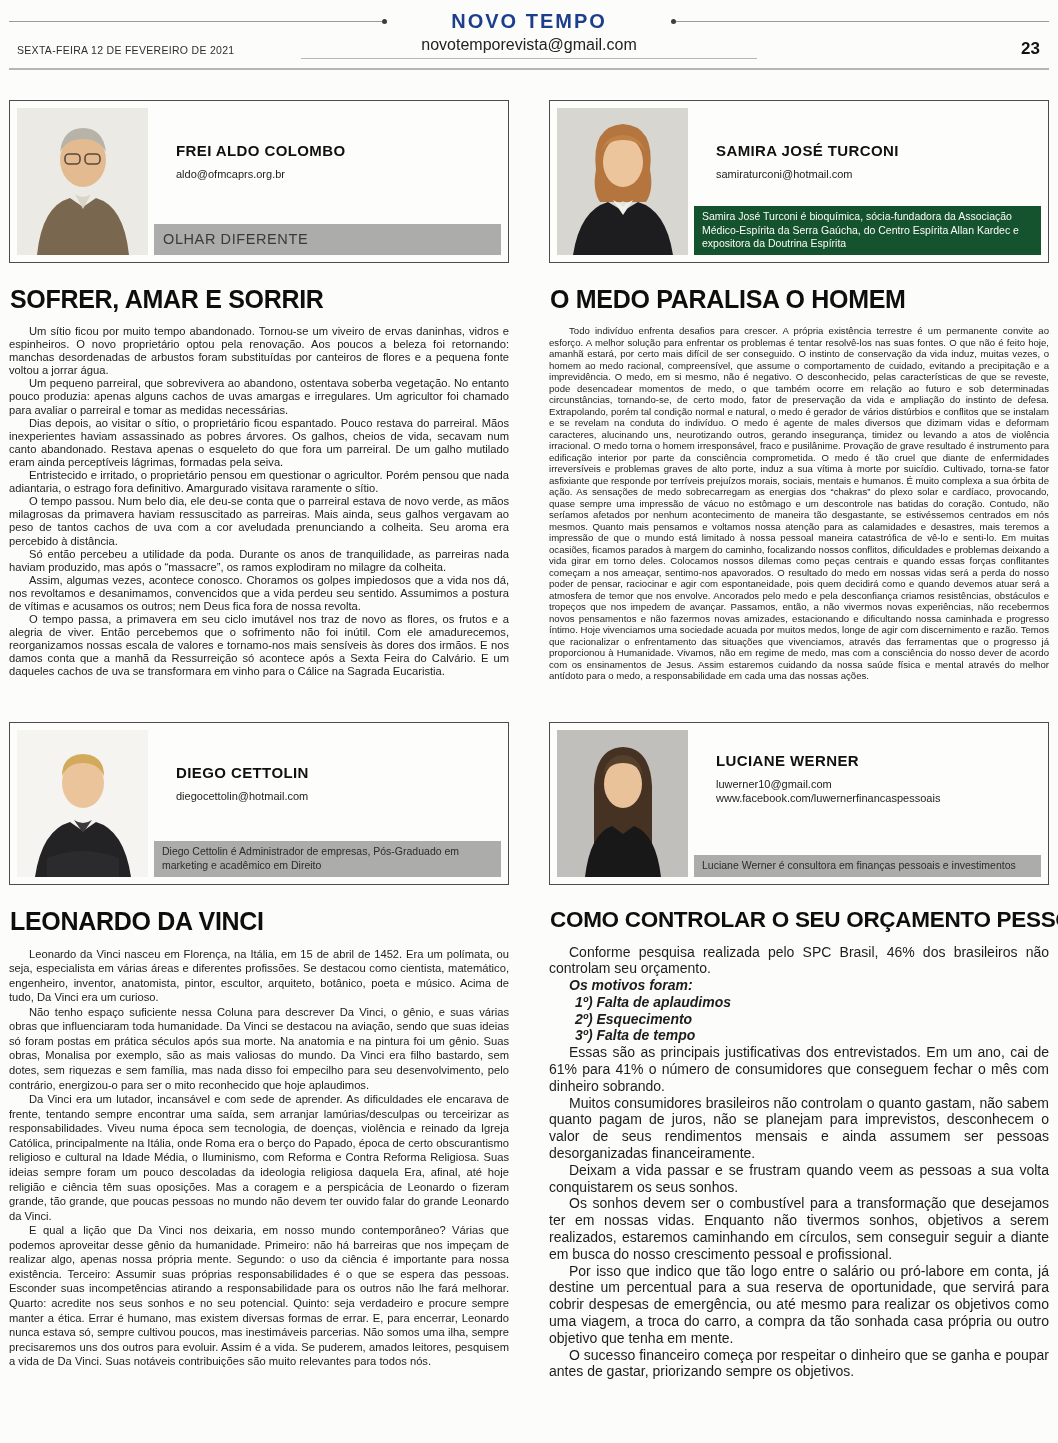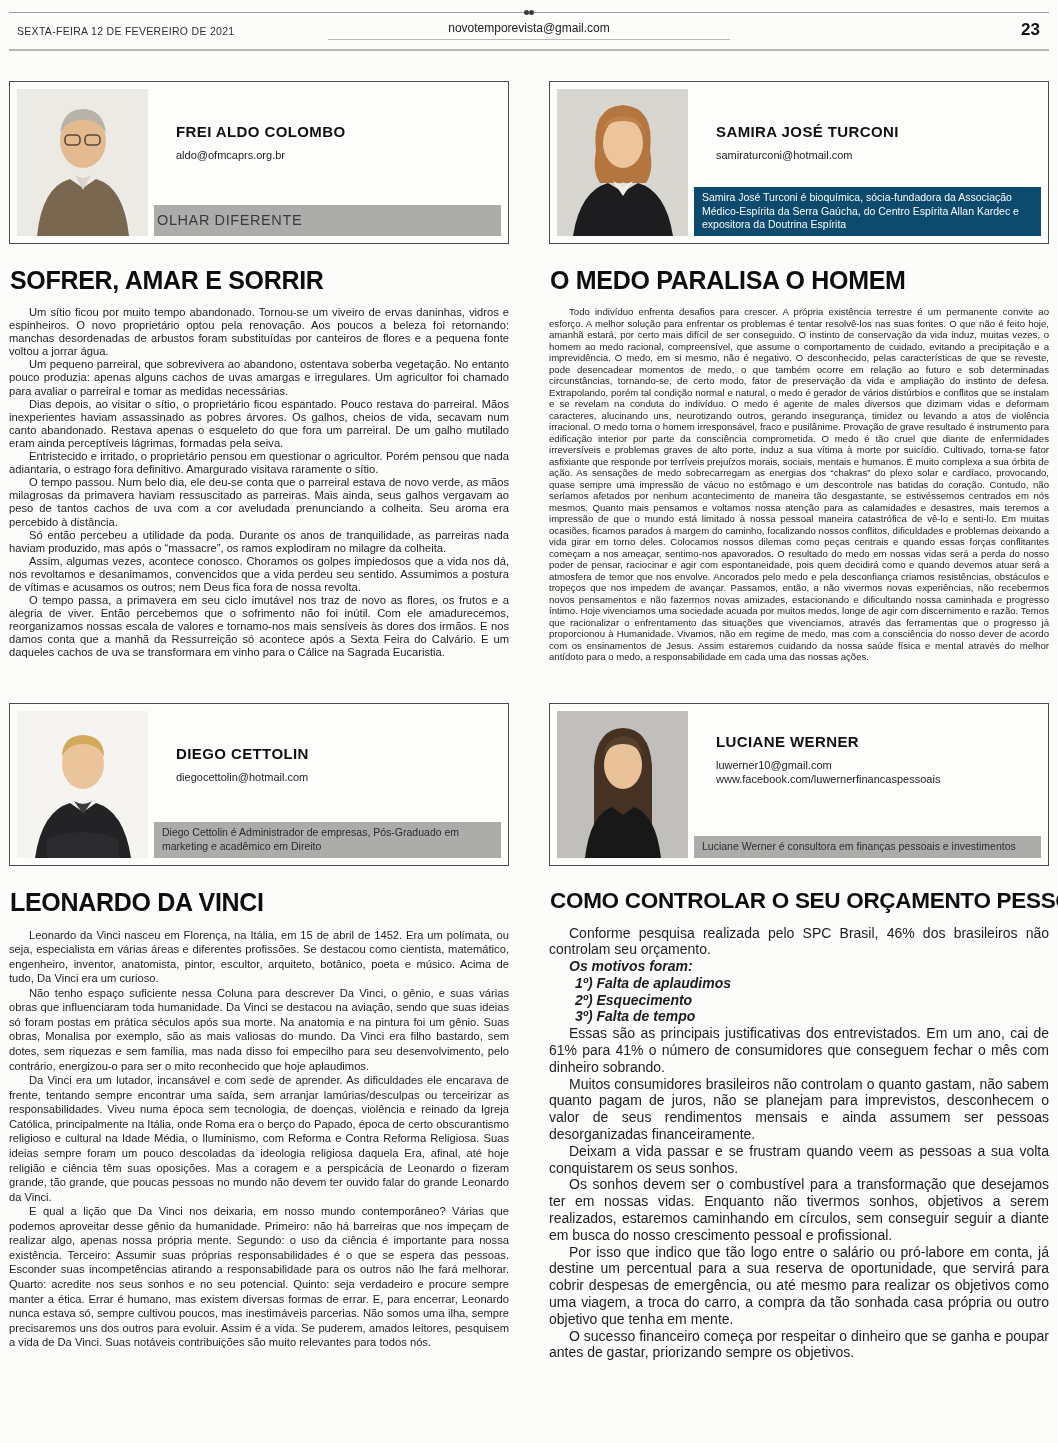--- a/index.html
+++ b/index.html
@@ -6,39 +6,39 @@
   body { background:#ffffff; font-family:"Liberation Sans", sans-serif; color:#1b1b1b; }
   .page { width:1058px; min-height:1443px; margin:0 auto; background:#fcfcfa; padding:10px 9px 16px 9px; }
 
   
   .masthead { position:relative; margin-bottom:30px; }
   .mast-row { display:flex; align-items:center; }
   .mast-row .rule { flex:1; height:1px; background:#9a9a9a; }
   .mast-row .dot { width:5px; height:5px; border-radius:50%; background:#3c3c3c; flex:none; }
   .mast-title { color:#1d3e8d; font-weight:bold; font-size:20px; letter-spacing:2px; padding:0 64px; }
   .mast-sub { position:relative; text-align:center; margin-top:3px; padding-bottom:9px; border-bottom:2px solid #b5b5b3; }
-  .mast-email { font-size:12px; color:#222; display:inline-block; border-bottom:1px solid #b9b9b7; padding:0 120px 4px 120px; }
+  .mast-email { font-size:16px; color:#222; display:inline-block; border-bottom:1px solid #b9b9b7; padding:0 120px 4px 120px; }
   .mast-date { position:absolute; left:8px; bottom:12px; font-size:10.5px; letter-spacing:.3px; color:#2e2e2e; }
   .page-number { position:absolute; right:9px; bottom:9px; font-size:17px; font-weight:bold; color:#111; }
 
   
   .grid { display:grid; grid-template-columns:1fr 1fr; column-gap:34px; row-gap:16px;gap:40px; }
   article { min-width:0; }
 
   
   .author-box { border:1px solid #4c4c4c; height:163px; display:flex; padding:7px; background:#fdfdfc; }
   .photo { width:131px; height:147px; flex:none; }
   .photo svg { display:block; width:100%; height:100%; }
   .author-right { flex:1; min-width:0; display:flex; flex-direction:column; padding-left:6px; }
   .author-name { font-size:15px; font-weight:bold; letter-spacing:.4px; color:#101010; margin:34px 0 9px 22px; }
   .author-name.tight { margin-top:22px; }
   .author-contact { font-size:11px; color:#1c1c1c; margin:0 0 2px 22px; }
   .author-bar { margin-top:auto; background:#acacaa; color:#2c2c2c; font-size:10.5px; line-height:1.3; padding:4px 8px; }
-  .author-bar.bar-title { font-size:14.5px; letter-spacing:.6px; padding:6px 3px; color:#3a3a3a; }
-  .author-bar.bar-dark { background:#0c4a6e; color:#fbfbf9; }
+  .author-bar.bar-title { font-size:14.5px; letter-spacing:.6px; padding:6px 9px; color:#3a3a3a; }
+  .author-bar.bar-dark { background:#14532d; color:#fbfbf9; }
 
   
   .article-title { font-size:25px; font-weight:bold; letter-spacing:-.3px; color:#0e0e0e; margin:22px 0 11px 1px; }
   .article-title.title-long { font-size:22.5px; white-space:nowrap; }
   .body p { text-align:justify; text-indent:20px; color:#1d1d1d; }
   .body.a1 { font-size:11.2px; line-height:1.17; }
   .body.a2 { font-size:9.6px; line-height:1.2; }
   .body.a3 { font-size:11.2px; line-height:1.3; }
   .body.a4 { font-size:14px; line-height:1.2; }
   .a4 .motives-label { font-weight:bold; font-style:italic; }
@@ -46,20 +46,21 @@
 </style>
 </head>
 <body>
 
 <div class="page">
 
   <header class="masthead">
     <div class="mast-row">
       <span class="rule"></span>
       <span class="dot"></span>
+      <span class="mast-title">NOVO TEMPO</span>
       <span class="dot"></span>
       <span class="rule"></span>
     </div>
     <div class="mast-sub">
       <span class="mast-date">SEXTA-FEIRA 12 DE FEVEREIRO DE 2021</span>
       <span class="mast-email">novotemporevista@gmail.com</span>
       <span class="page-number">23</span>
     </div>
   </header>
 

